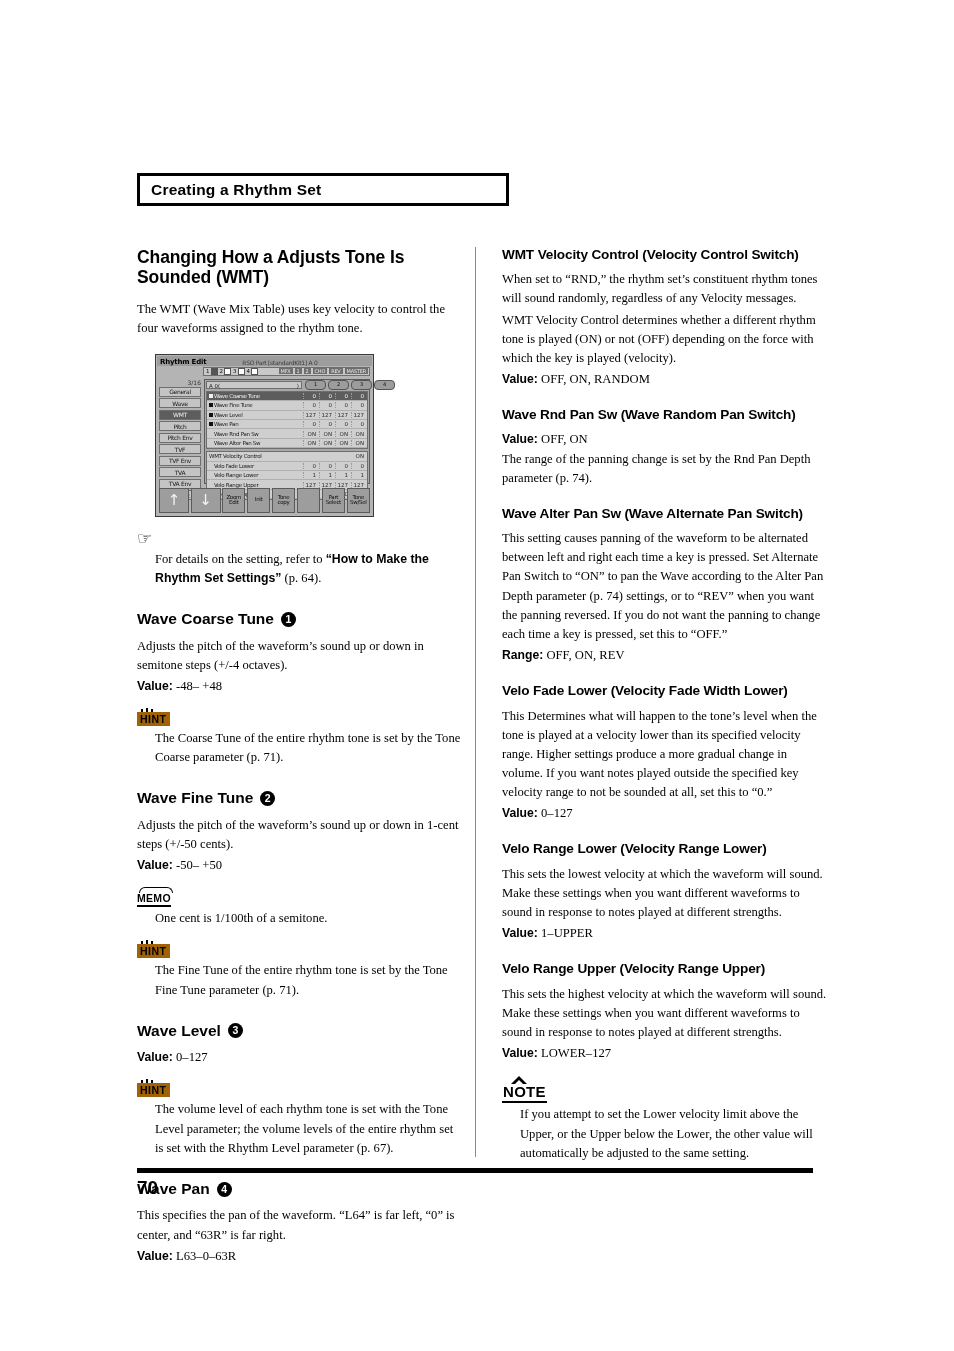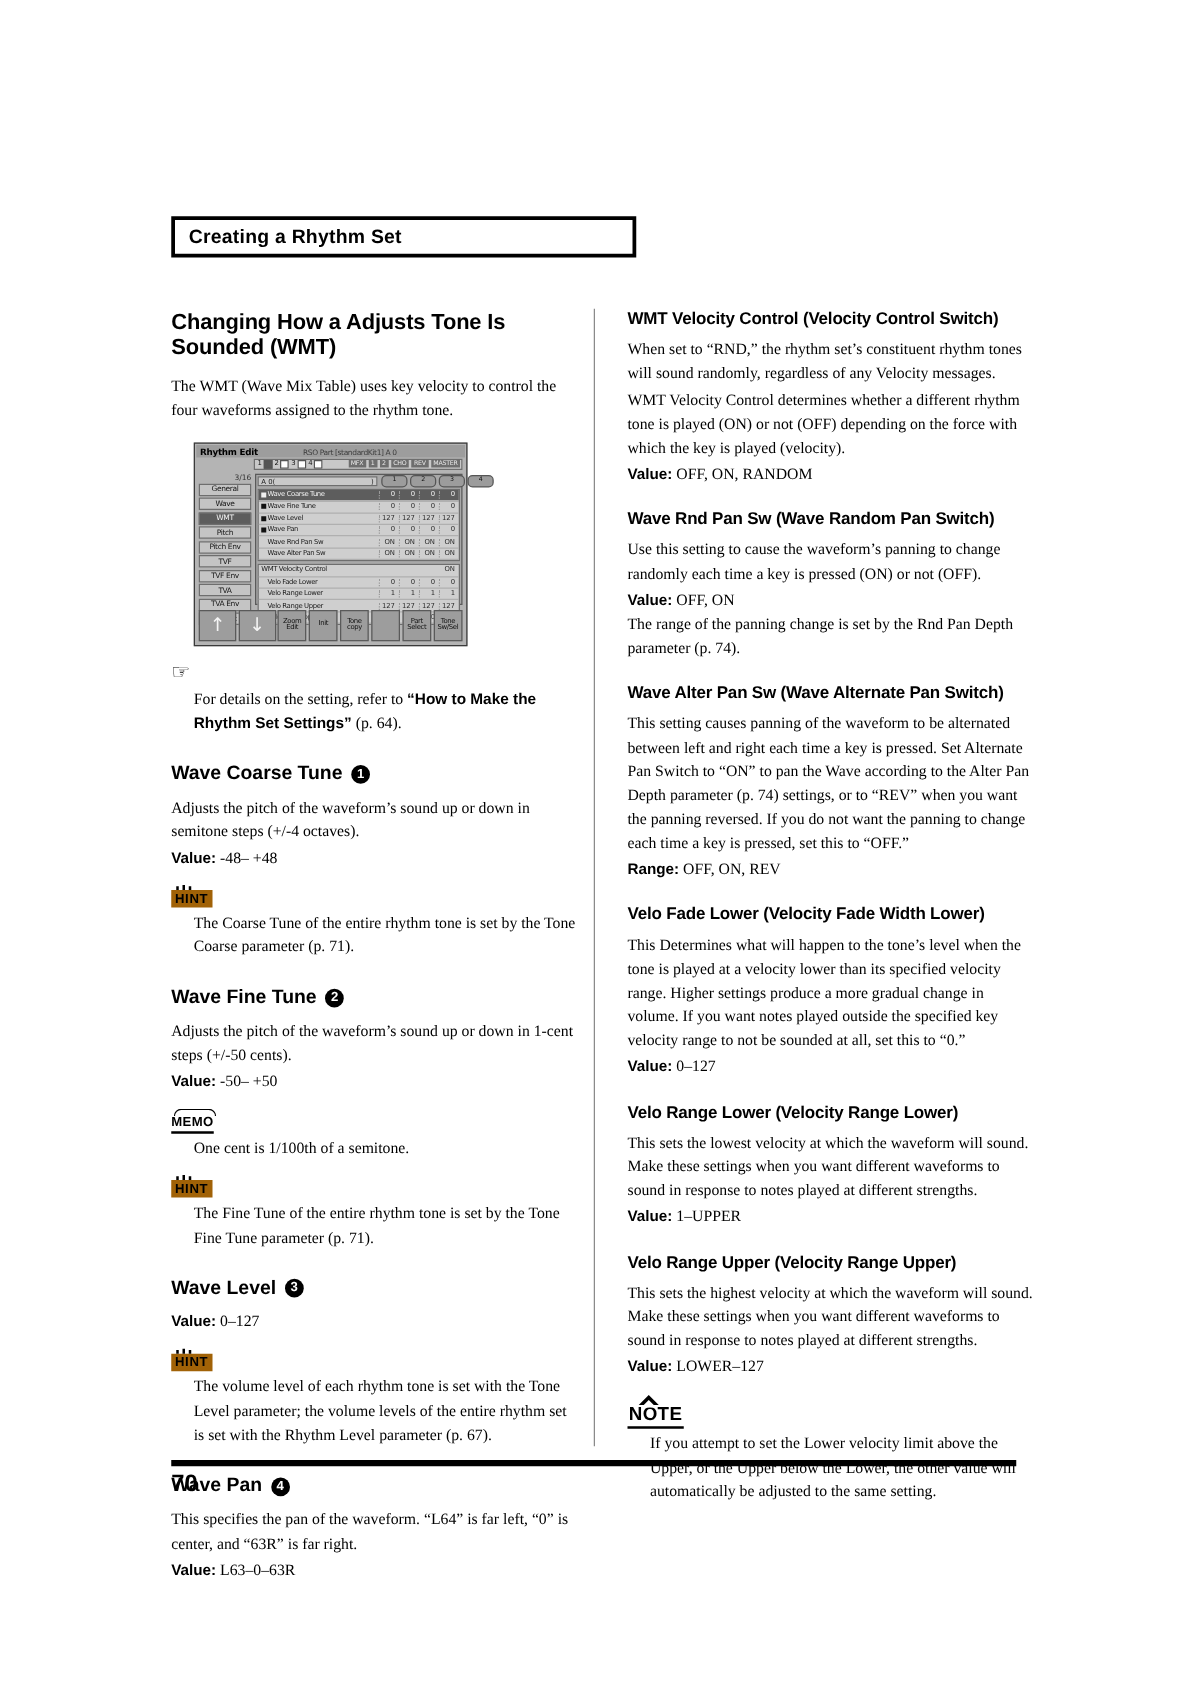--- a/index.html
+++ b/index.html
@@ -584,21 +584,20 @@
   </div>
 
   <div class="col col-right">
 
     <h2 class="sub">WMT Velocity Control (Velocity Control Switch)</h2>
     <p class="body">When set to “RND,” the rhythm set’s constituent rhythm tones will sound randomly, regardless of any Velocity messages.</p>
     <p class="body">WMT Velocity Control determines whether a different rhythm tone is played (ON) or not (OFF) depending on the force with which the key is played (velocity).</p>
     <p class="value"><span class="value-lbl">Value:</span> <span>OFF, ON, RANDOM</span></p>
 
     <h2 class="sub">Wave Rnd Pan Sw (Wave Random Pan Switch)</h2>
-    <p class="body">Use this setting to cause the waveform’s panning to change randomly each time a key is pressed (ON) or not (OFF).</p>
     <p class="value"><span class="value-lbl">Value:</span> <span>OFF, ON</span></p>
     <p class="body">The range of the panning change is set by the Rnd Pan Depth parameter (p. 74).</p>
 
     <h2 class="sub">Wave Alter Pan Sw (Wave Alternate Pan Switch)</h2>
     <p class="body">This setting causes panning of the waveform to be alternated between left and right each time a key is pressed. Set Alternate Pan Switch to “ON” to pan the Wave according to the Alter Pan Depth parameter (p. 74) settings, or to “REV” when you want the panning reversed. If you do not want the panning to change each time a key is pressed, set this to “OFF.”</p>
     <p class="value"><span class="value-lbl">Range:</span> <span>OFF, ON, REV</span></p>
 
     <h2 class="sub">Velo Fade Lower (Velocity Fade Width Lower)</h2>
     <p class="body">This Determines what will happen to the tone’s level when the tone is played at a velocity lower than its specified velocity range. Higher settings produce a more gradual change in volume. If you want notes played outside the specified key velocity range to not be sounded at all, set this to “0.”</p>
     <p class="value"><span class="value-lbl">Value:</span> <span>0–127</span></p>

